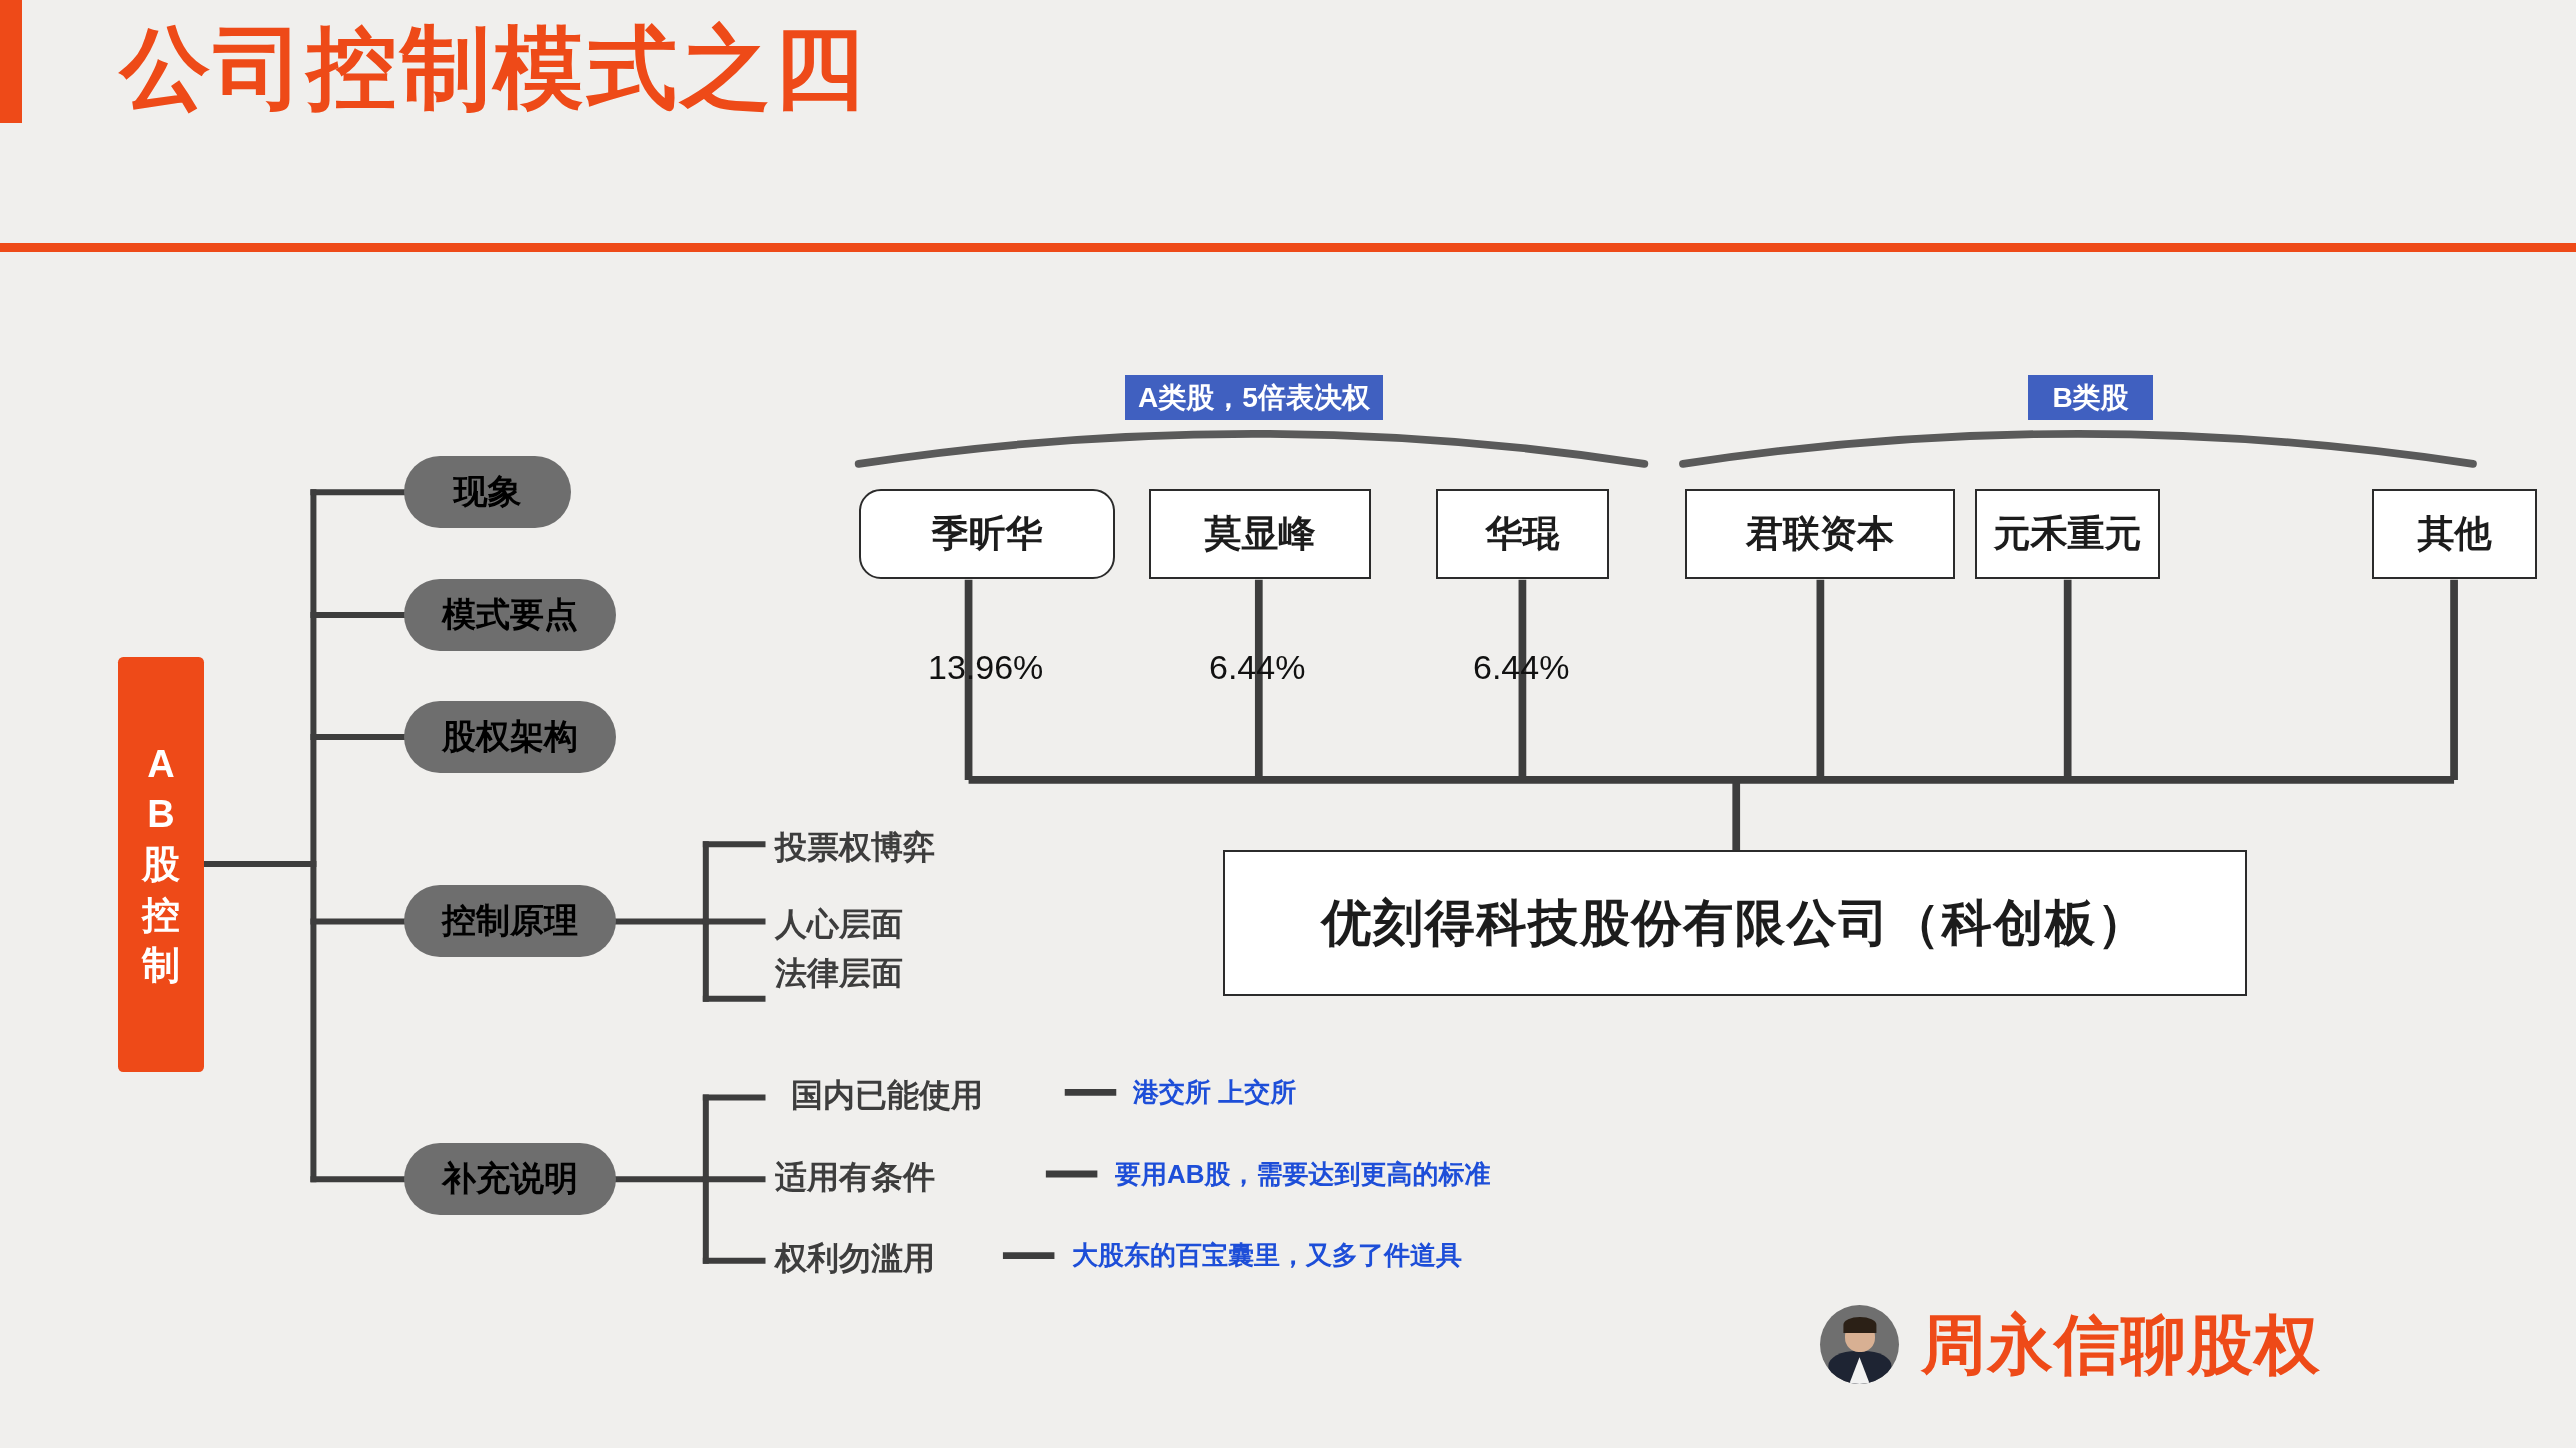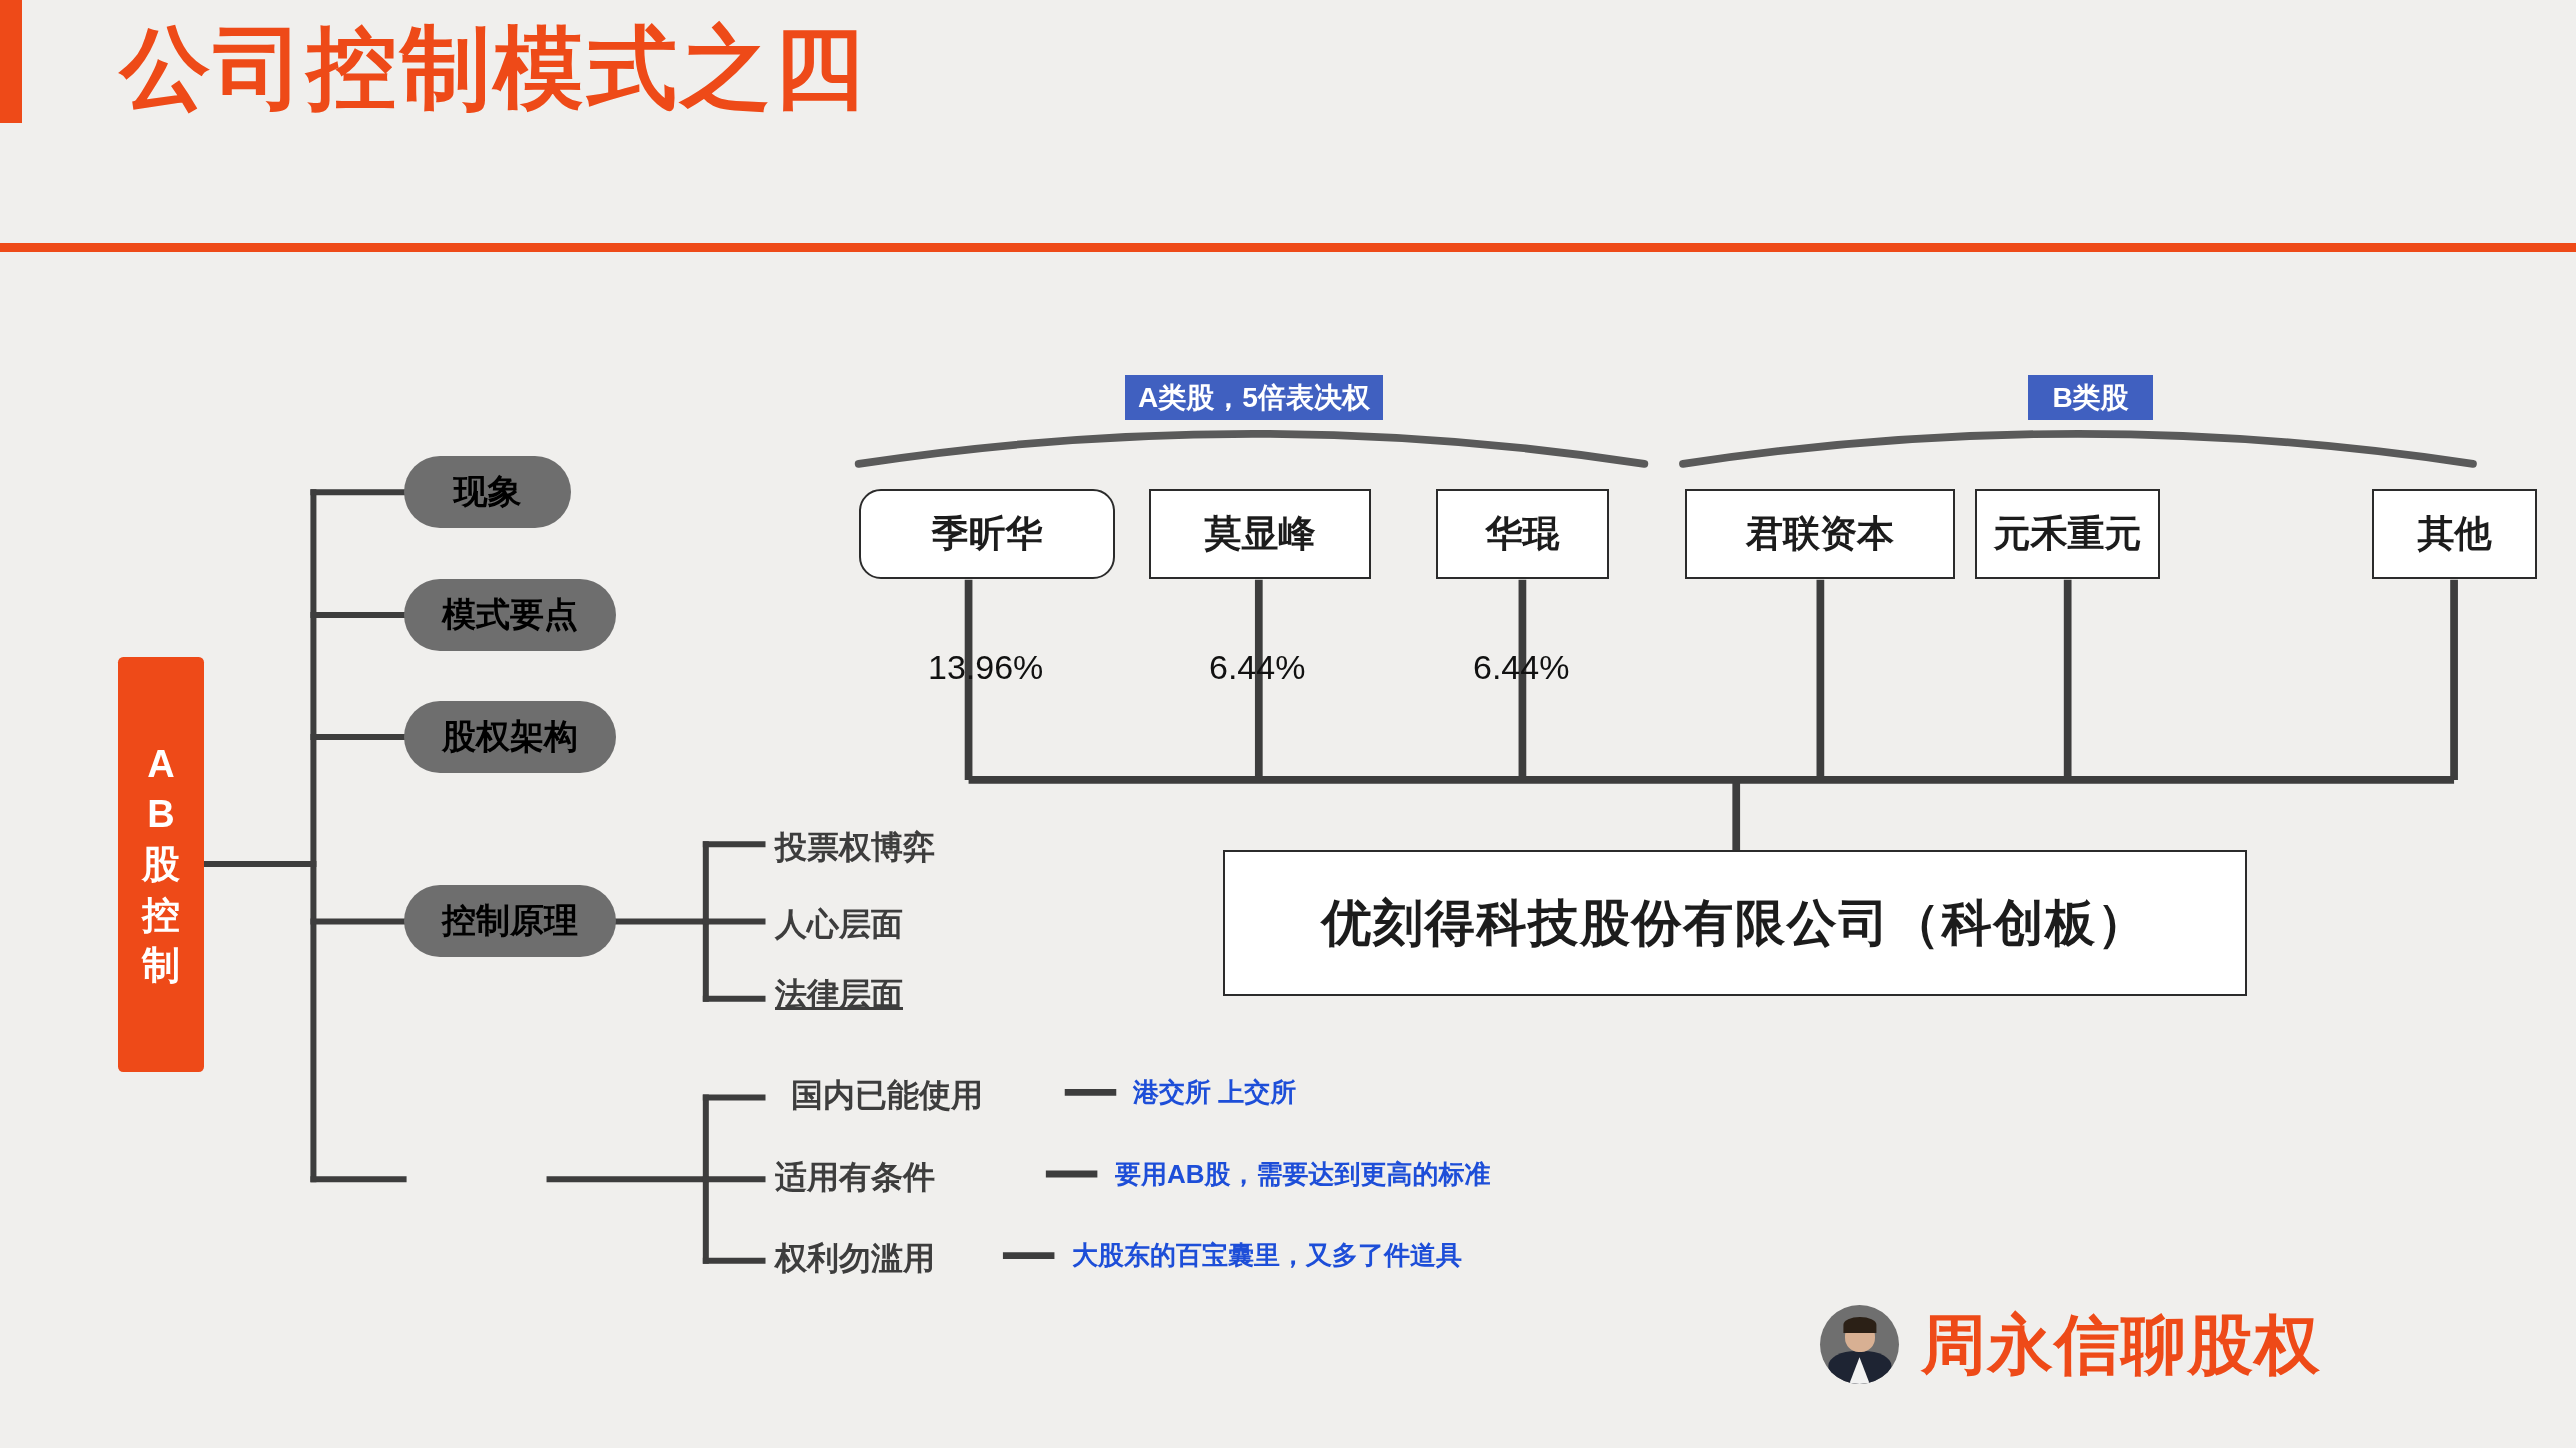--- a/index.html
+++ b/index.html
@@ -169,24 +169,27 @@
   </div>
   <div class="pill" style="left:404px;top:579px;width:212px;">
     <span>模式要点</span>
   </div>
   <div class="pill" style="left:404px;top:701px;width:212px;">
     <span>股权架构</span>
   </div>
   <div class="pill" style="left:404px;top:885px;width:212px;">
     <span>控制原理</span>
   </div>
+  <div class="pill" style="left:404px;top:1143px;width:212px;">
+    <span>补充说明</span>
+  </div>
 
   <div class="leaf-text" style="left:775px;top:826px;">投票权博弈</div>
   <div class="leaf-text" style="left:775px;top:903px;">人心层面</div>
-  <div class="leaf-text" style="left:775px;top:973px;text-decoration:underline;">法律层面</div>
+  <div class="leaf-text" style="left:775px;top:952px;">法律层面</div>
 
   <div class="leaf-text" style="left:775px;top:1074px;margin-left:16px;">国内已能使用</div>
   <div class="leaf-note" style="left:1133px;top:1075px;">港交所 上交所</div>
 
   <div class="leaf-text" style="left:775px;top:1156px;">适用有条件</div>
   <div class="leaf-note" style="left:1115px;top:1157px;">要用AB股，需要达到更高的标准</div>
 
   <div class="leaf-text" style="left:775px;top:1237px;">权利勿滥用</div>
   <div class="leaf-note" style="left:1072px;top:1238px;">大股东的百宝囊里，又多了件道具</div>
 

